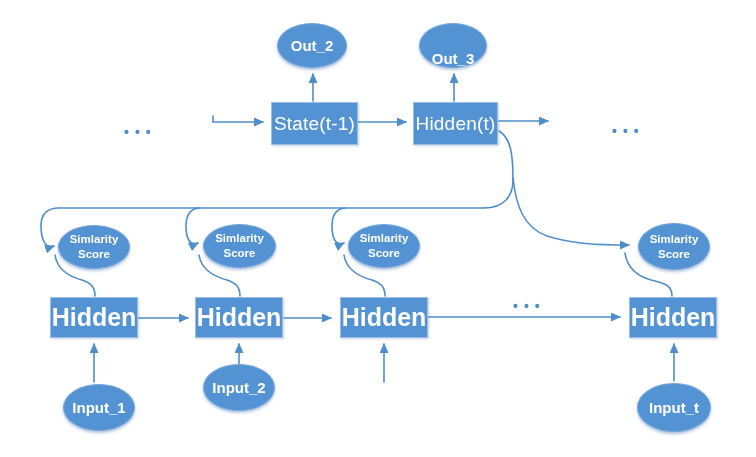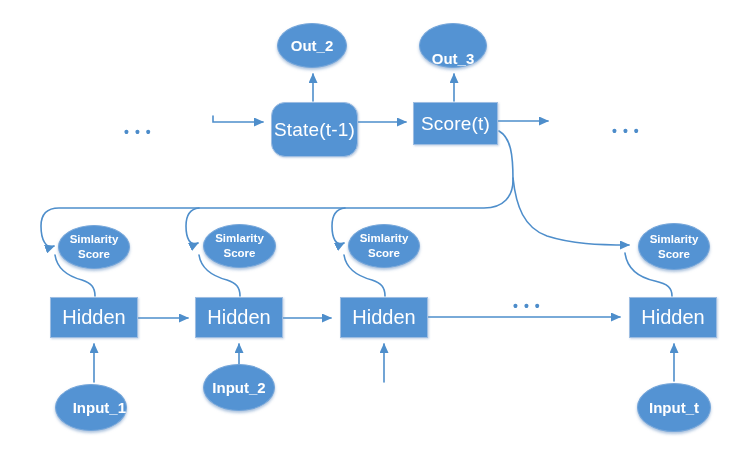--- a/index.html
+++ b/index.html
@@ -21,21 +21,21 @@
   .box{
     border:1px solid #9dbde2;
     box-shadow:1px 1px 2px rgba(130,160,200,0.45);
   }
   .ellipse{
     border-radius:50%;
     border:1px solid #74a5d9;
     box-shadow:0 2px 3px rgba(105,145,195,0.55);
   }
   .state-label{font-size:19px;font-weight:400;letter-spacing:0.2px;}
-  .hidden-label{font-size:20px;font-weight:400;}
+  .hidden-label{font-size:25px;font-weight:700;}
   .out-label,.input-label{font-size:15px;font-weight:700;}
   .sim{flex-direction:column;}
   .sim span{font-size:11.5px;font-weight:700;line-height:15px;display:block;}
   .dots{
     position:absolute;
     color:#4c8cca;
     font-size:14px;font-weight:700;
     letter-spacing:6px;line-height:14px;
     white-space:nowrap;
   }
@@ -87,25 +87,25 @@
   <div class="dots" style="left:612px;top:124px;">•••</div>
   <div class="dots" style="left:513px;top:299px;">•••</div>
 
   <div class="node ellipse" style="left:277px;top:23px;width:70px;height:45px;">
     <span class="out-label">Out_2</span>
   </div>
   <div class="node ellipse" style="left:419px;top:23px;width:68px;height:45px;align-items:flex-end;">
     <span class="out-label">Out_3</span>
   </div>
 
-  <div class="node box" style="left:271px;top:102px;width:87px;height:55px;border-radius:14px;">
+  <div class="node box" style="left:271px;top:102px;width:87px;height:43px;">
     <span class="state-label">State(t-1)</span>
   </div>
   <div class="node box" style="left:413px;top:102px;width:85px;height:43px;">
-    <span class="state-label">Score(t)</span>
+    <span class="state-label">Hidden(t)</span>
   </div>
 
   <div class="node ellipse sim" style="left:58px;top:225px;width:72px;height:44px;">
     <span>Simlarity</span>
     <span>Score</span>
   </div>
   <div class="node ellipse sim" style="left:203px;top:224px;width:73px;height:44px;">
     <span>Simlarity</span>
     <span>Score</span>
   </div>
@@ -124,21 +124,21 @@
   <div class="node box" style="left:195px;top:297px;width:88px;height:41px;">
     <span class="hidden-label">Hidden</span>
   </div>
   <div class="node box" style="left:340px;top:297px;width:88px;height:41px;">
     <span class="hidden-label">Hidden</span>
   </div>
   <div class="node box" style="left:629px;top:297px;width:88px;height:41px;">
     <span class="hidden-label">Hidden</span>
   </div>
 
-  <div class="node ellipse" style="left:55px;top:384px;width:72px;height:47px;justify-content:flex-end;">
+  <div class="node ellipse" style="left:63px;top:384px;width:72px;height:47px;">
     <span class="input-label">Input_1</span>
   </div>
   <div class="node ellipse" style="left:203px;top:364px;width:72px;height:47px;">
     <span class="input-label">Input_2</span>
   </div>
   <div class="node ellipse" style="left:637px;top:383px;width:74px;height:49px;align-items:center;">
     <span class="input-label">Input_t</span>
   </div>
 
 </div>

